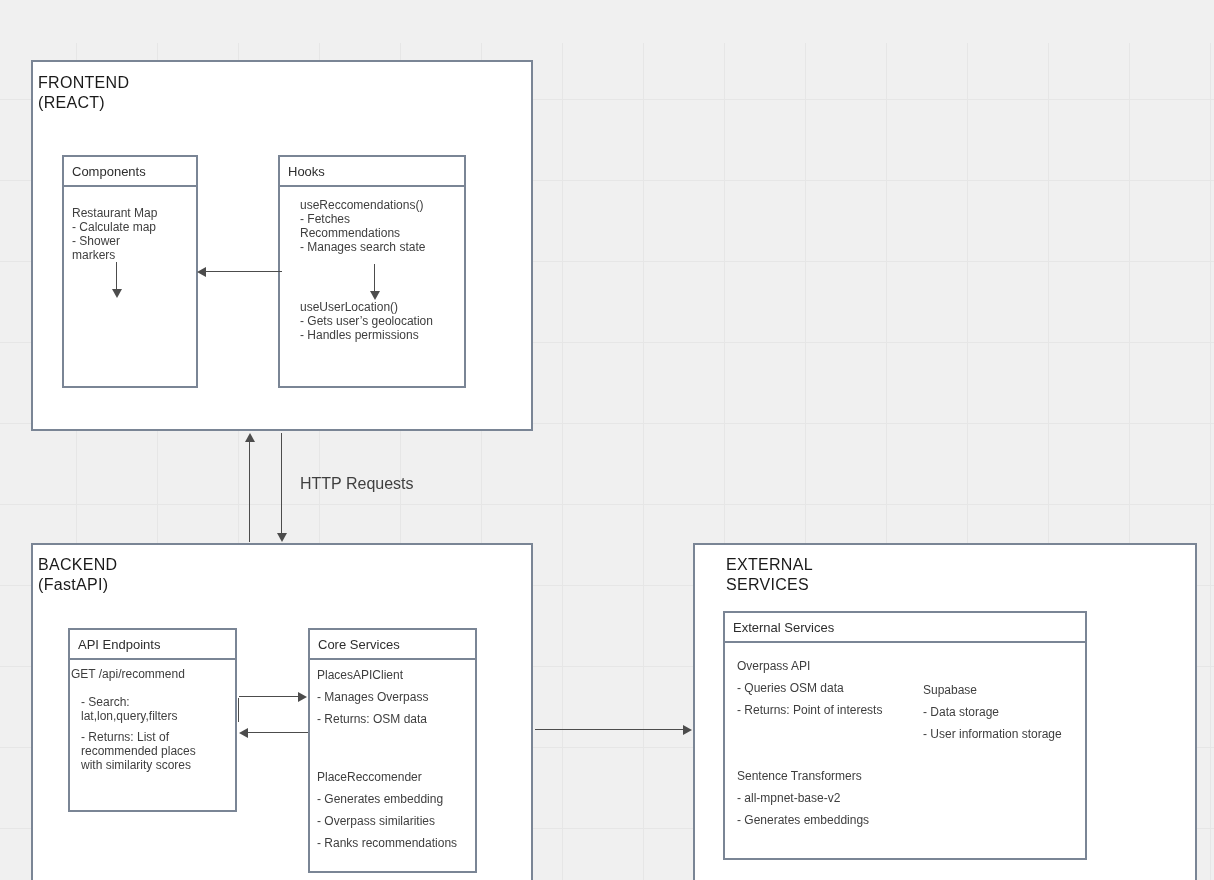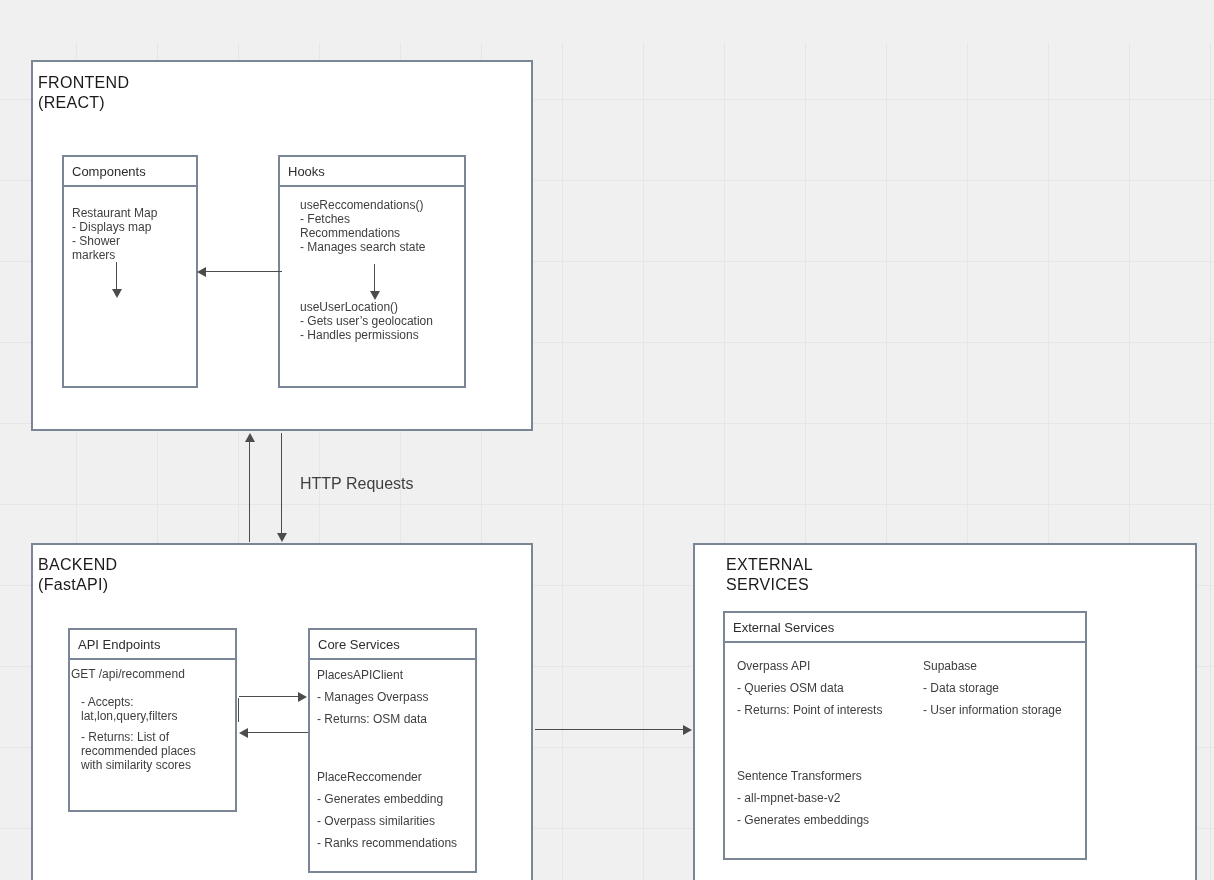--- a/index.html
+++ b/index.html
@@ -48,21 +48,21 @@
     <div>(REACT)</div>
   </div>
 
   <div class="node" style="left:62px;top:112px;width:136px;height:233px">
     <div class="node-header">
       <span>Components</span>
     </div>
   </div>
   <div class="tblock" style="left:72px;top:163px;width:120px">
     <div>Restaurant Map</div>
-    <div>- Displays map</div>
+    <div>- Calculate map</div>
     <div>- Shower</div>
     <div>markers</div>
   </div>
   <div class="vline" style="left:116px;top:219px;height:28px"></div>
   <div class="ah ah-down" style="left:112px;top:246px"></div>
 
   <div class="node" style="left:278px;top:112px;width:188px;height:233px">
     <div class="node-header">
       <span>Hooks</span>
     </div>
@@ -98,21 +98,21 @@
 
   <div class="node" style="left:68px;top:585px;width:169px;height:184px">
     <div class="node-header">
       <span>API Endpoints</span>
     </div>
   </div>
   <div class="tblock" style="left:71px;top:624px;width:150px">
     <div>GET /api/recommend</div>
   </div>
   <div class="tblock" style="left:81px;top:652px;width:150px">
-    <div>- Accepts:</div>
+    <div>- Search:</div>
     <div>lat,lon,query,filters</div>
   </div>
   <div class="tblock" style="left:81px;top:687px;width:150px">
     <div>- Returns: List of</div>
     <div>recommended places</div>
     <div>with similarity scores</div>
   </div>
 
   <div class="node" style="left:308px;top:585px;width:169px;height:245px">
     <div class="node-header">
@@ -154,19 +154,19 @@
   <div class="tblock spaced" style="left:737px;top:616px;width:180px">
     <div>Overpass API</div>
     <div>- Queries OSM data</div>
     <div>- Returns: Point of interests</div>
   </div>
   <div class="tblock spaced" style="left:737px;top:726px;width:180px">
     <div>Sentence Transformers</div>
     <div>- all-mpnet-base-v2</div>
     <div>- Generates embeddings</div>
   </div>
-  <div class="tblock spaced" style="left:923px;top:616px;width:160px">
+  <div class="tblock spaced" style="left:923px;top:640px;width:160px">
     <div>Supabase</div>
     <div>- Data storage</div>
     <div>- User information storage</div>
   </div>
 
 </div>
 
 </body></html>

